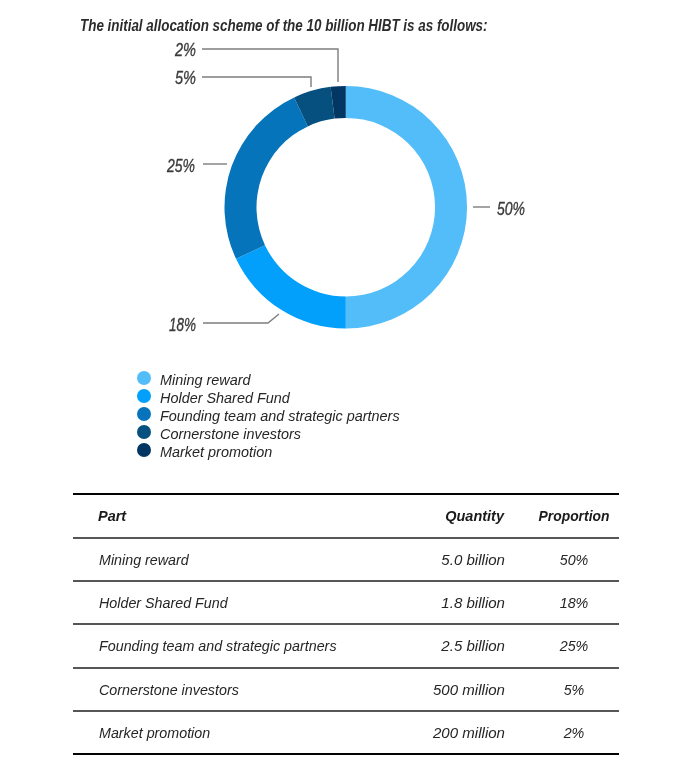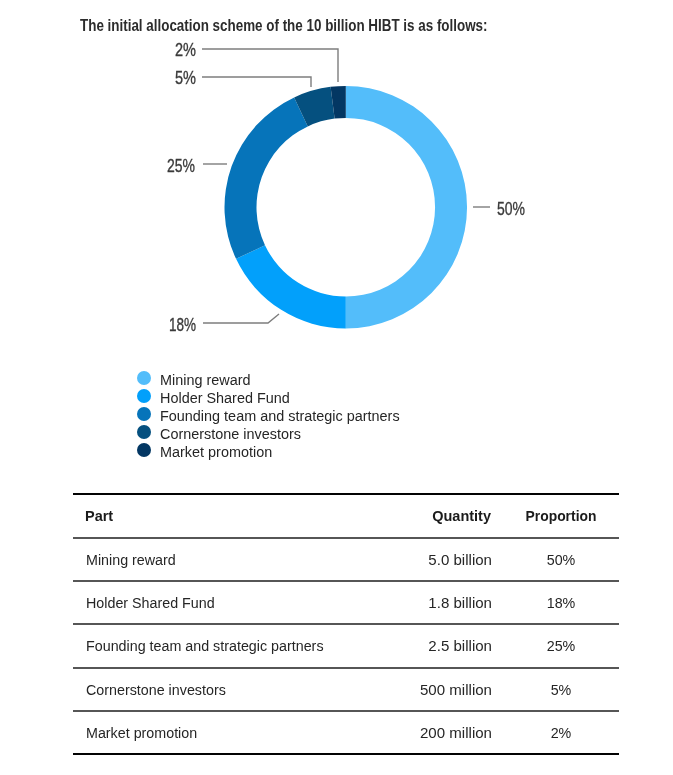--- a/index.html
+++ b/index.html
@@ -7,21 +7,21 @@
   body{
     width:673px;height:775px;
     background:#ffffff;
     font-family:"Liberation Sans",sans-serif;
     -webkit-font-smoothing:antialiased;
     color:#2b2b2b;
     overflow:hidden;
     position:relative;
     will-change:transform;
   }
-  .page{position:absolute;inset:0;}
+  .page{position:absolute;inset:0;font-style:italic;}
 
   
   .title{
     position:absolute;left:80px;top:17px;
     font-size:16px;font-weight:bold;
     color:#2c2c2c;white-space:nowrap;
     transform:scaleX(0.838);transform-origin:left top;
   }
 
   
@@ -32,21 +32,21 @@
   .legend{position:absolute;left:136px;top:371px;}
   .legend-row{position:relative;height:18.1px;}
   .legend-dot{position:absolute;left:0.8px;top:0;width:14px;height:14px;border-radius:50%;}
   .legend-label{position:absolute;left:24px;top:-0.5px;font-size:15.5px;line-height:18px;
     color:#262626;white-space:nowrap;transform:scaleX(0.93);transform-origin:left top;}
 
   
   .tbl{position:absolute;left:73px;top:0;width:546px;}
   .rule{position:absolute;left:0;width:546px;background:#565656;height:1.5px;}
   .rule.thick{background:#030303;height:2.1px;}
-  .trow{position:absolute;left:0;width:546px;}
+  .trow{position:absolute;left:13px;width:546px;}
   .cell{position:absolute;white-space:nowrap;}
   .c-part{left:13px;font-size:15.5px;color:#262626;}
   .hdr .c-part{left:12.3px;}
   .c-qty{left:268.5px;width:150px;text-align:right;font-size:15.5px;color:#262626;}
   .c-prop{left:414px;width:148px;text-align:center;font-size:15.5px;color:#262626;}
   .hdr .cell{font-weight:bold;font-size:15.5px;color:#1b1b1b;}
   .hdr .c-qty{left:267.5px;width:150px;text-align:right;}
   .hdr .c-prop{left:413.5px;}
 </style>
 </head>

